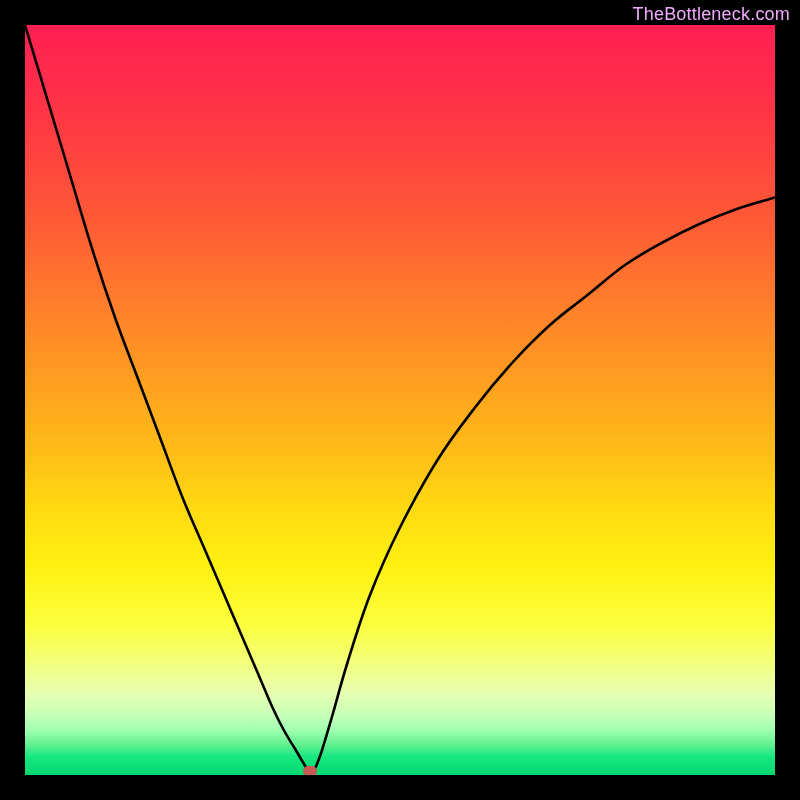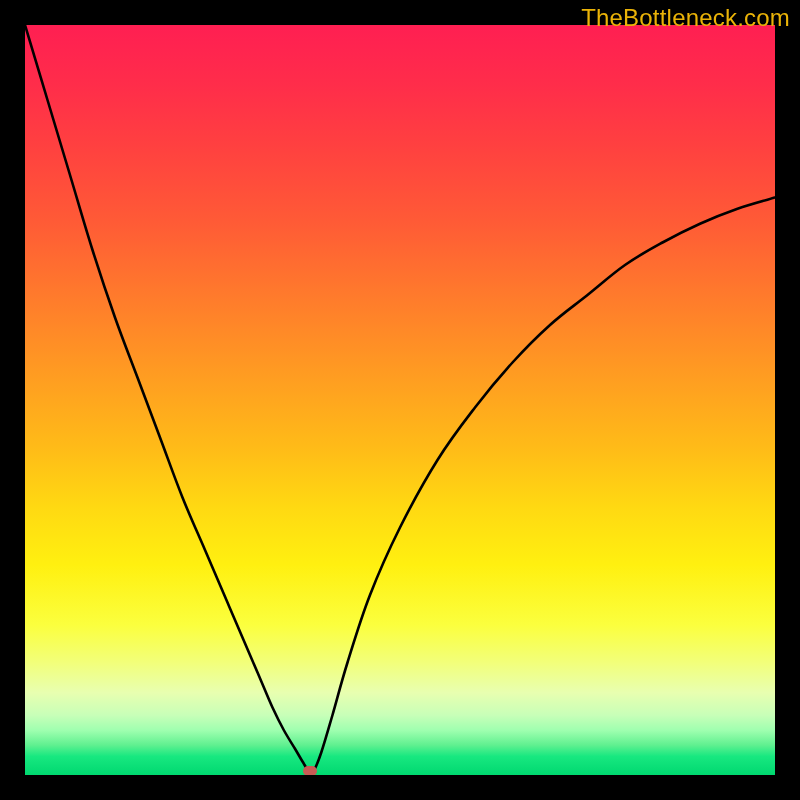--- a/index.html
+++ b/index.html
@@ -14,22 +14,22 @@
   .frame {
     position: relative;
     width: 800px;
     height: 800px;
     background: #000;
   }
   .watermark {
     position: absolute;
     top: 4px;
     right: 10px;
-    color: #eab308;
-    font-size: 24px;
+    color: #f0abfc;
+    font-size: 18px;
     font-weight: 500;
     letter-spacing: 0.2px;
     z-index: 10;
   }
   .plot-area {
     position: absolute;
     left: 25px;
     top: 25px;
     width: 750px;
     height: 750px;

